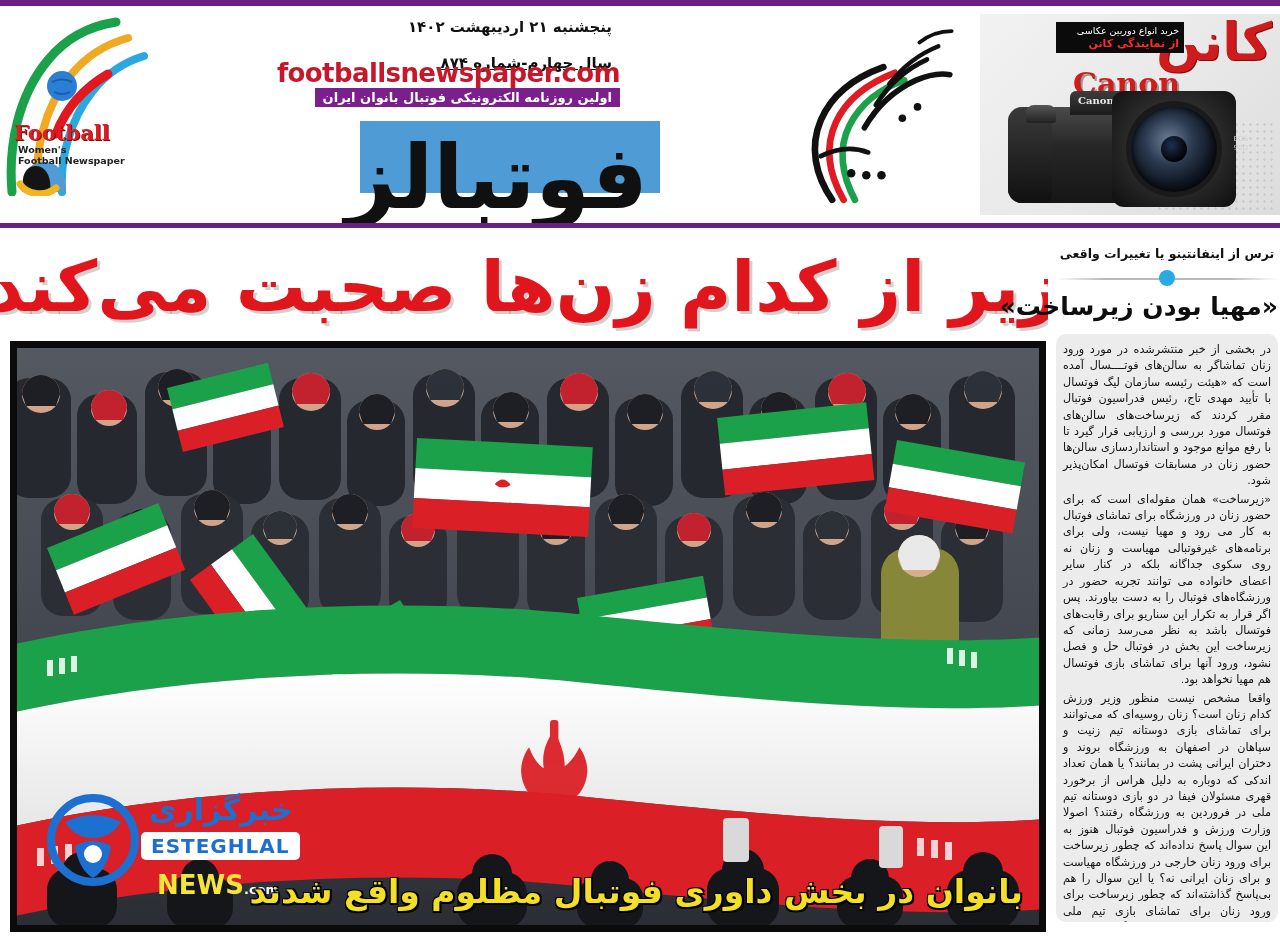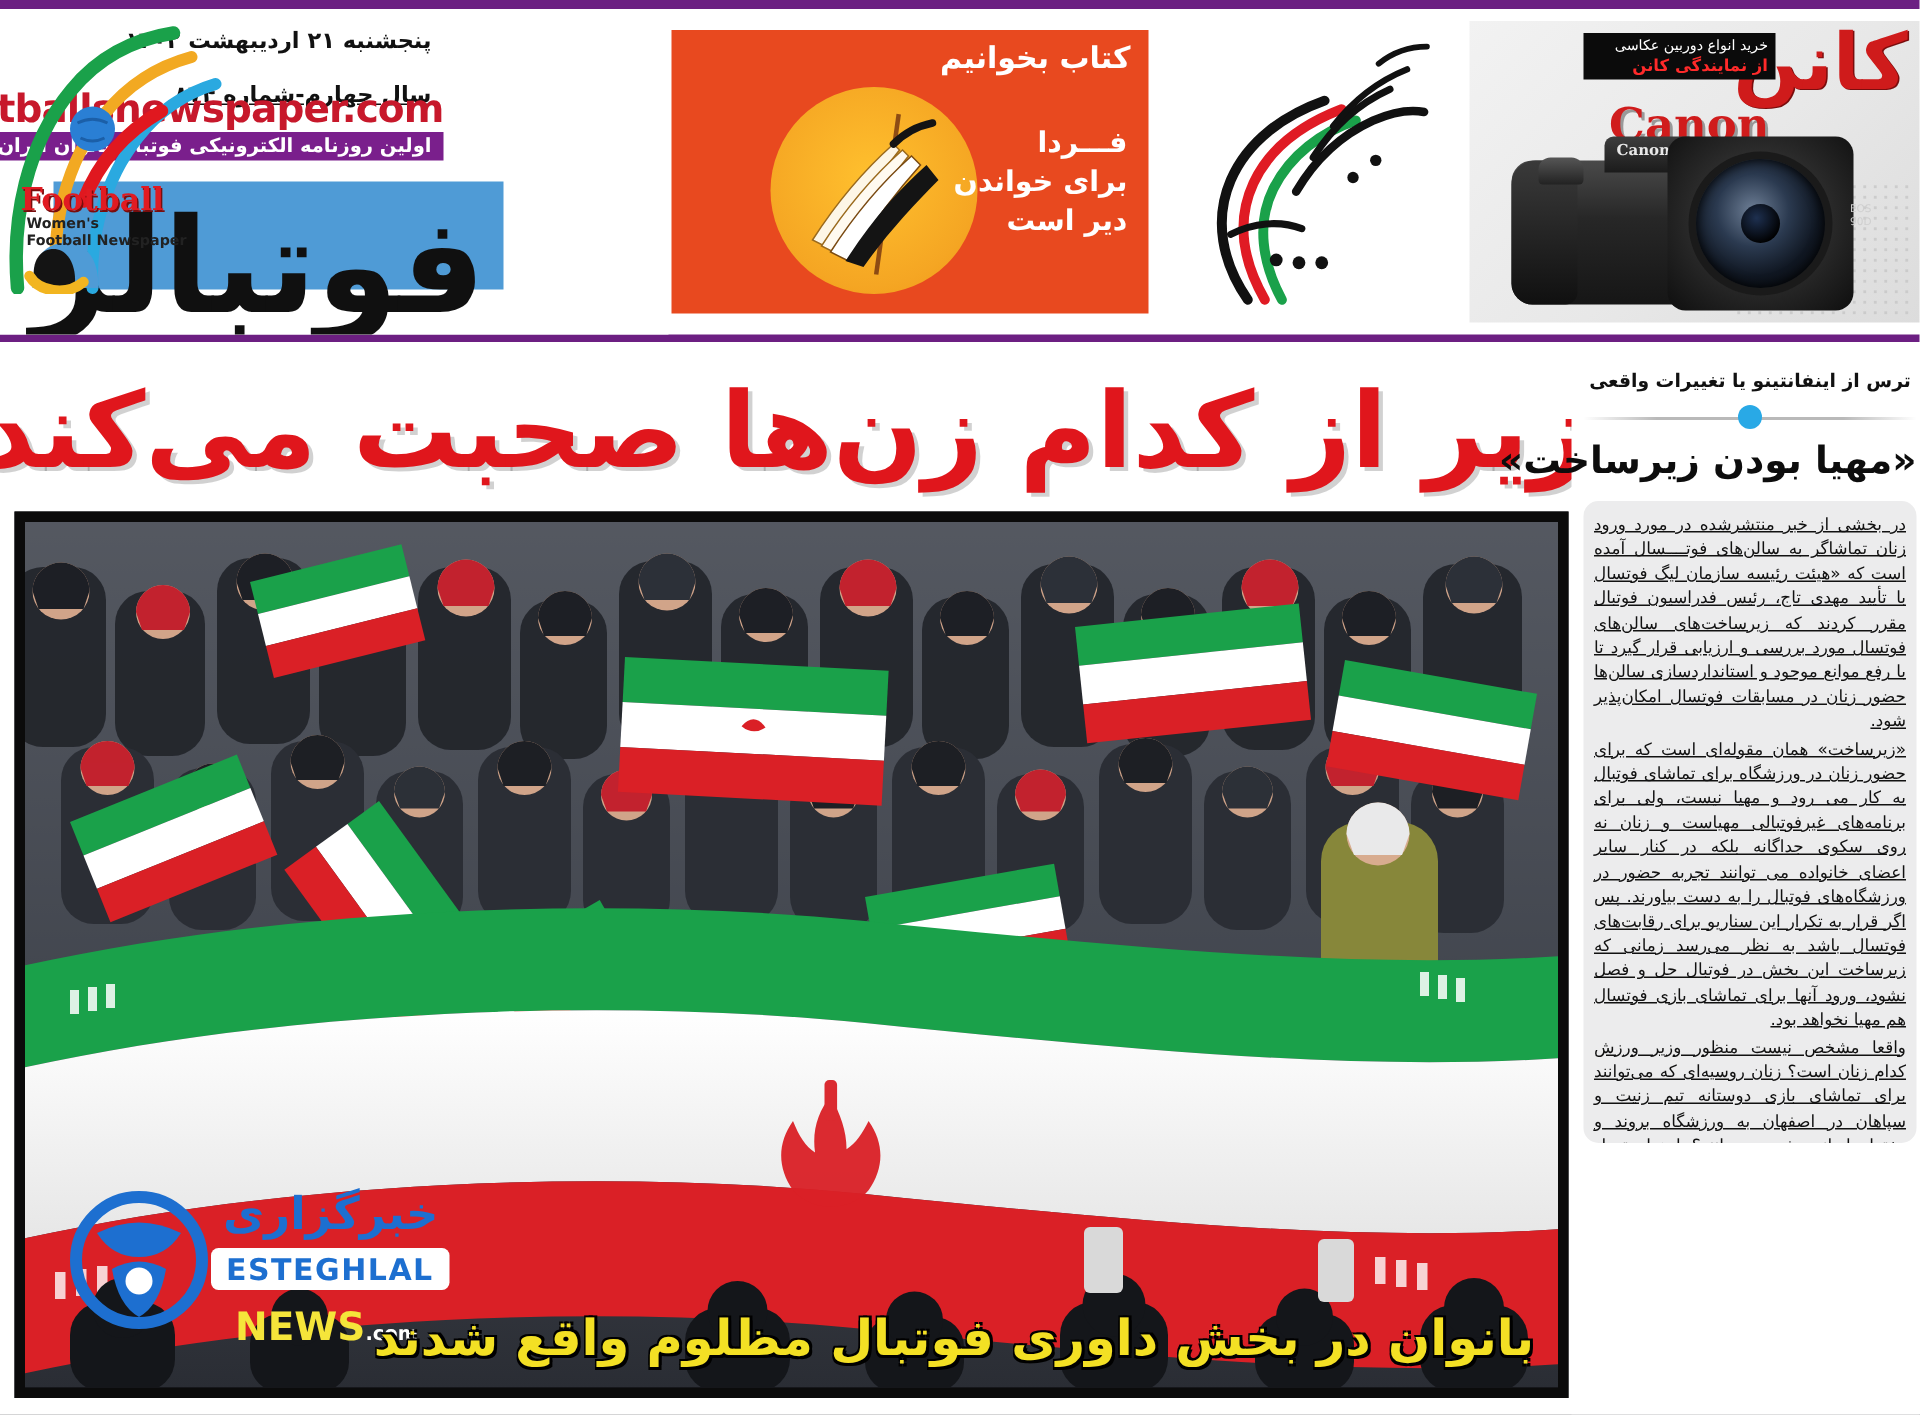--- a/index.html
+++ b/index.html
@@ -304,21 +304,21 @@
     text-align: center; line-height: 34px;
     white-space: nowrap;
   }
   .side-body {
     margin-top: 10px;
     background: #ececed;
     border-radius: 10px;
     padding: 8px 7px 10px 7px;
     color: #111; font-size: 11.2px; line-height: 16.4px;
     text-align: justify;
-    height: 428px; overflow: hidden; text-decoration: underline;
+    height: 588px; overflow: hidden;
   }
   .side-body p { margin-bottom: 2px; }
 </style>
 </head>
 <body>
 
 <div class="page">
 
   <div class="topstrip">
 
@@ -357,40 +357,20 @@
         <path d="M150 30 C160 22 172 18 184 18" fill="none" stroke="#111" stroke-width="4" stroke-linecap="round"></path>
         <path d="M46 150 C62 142 80 140 96 146" fill="none" stroke="#111" stroke-width="5" stroke-linecap="round"></path>
         <circle cx="78" cy="168" r="4.5" fill="#111"></circle>
         <circle cx="94" cy="170" r="4.5" fill="#111"></circle>
         <circle cx="110" cy="170" r="4.5" fill="#111"></circle>
         <circle cx="132" cy="110" r="4" fill="#111"></circle>
         <circle cx="148" cy="98" r="4" fill="#111"></circle>
       </svg>
     </div>
 
-    <div class="ad-book">
-      <div class="book-title">کتاب بخوانیم</div>
-      <div class="book-sun">
-        <div class="book-clockhand"></div>
-      </div>
-      <div class="book-pages">
-        <svg viewBox="0 0 110 104">
-          <path d="M8 86 C26 58 44 38 62 22 L66 26 C50 46 34 68 20 92 Z" fill="#fdf6e6" stroke="#9a6a1d" stroke-width="1"></path>
-          <path d="M14 90 C32 62 50 42 68 26 L72 30 C56 50 40 72 26 96 Z" fill="#fffaf0" stroke="#9a6a1d" stroke-width="1"></path>
-          <path d="M20 94 C38 66 56 46 74 30 L80 36 C62 56 46 78 32 100 Z" fill="#ffffff" stroke="#7a4a12" stroke-width="1"></path>
-          <path d="M30 100 C48 72 66 52 84 36 L92 46 C74 64 56 84 42 104 Z" fill="#141414"></path>
-          <path d="M62 22 C70 14 78 10 88 8" fill="none" stroke="#141414" stroke-width="5" stroke-linecap="round"></path>
-        </svg>
-      </div>
-      <div class="book-slogan">
-        <div>فـــردا</div>
-        <div>برای خواندن</div>
-        <div>دیر است</div>
-      </div>
-    </div>
 
     <div class="masthead">
       <div class="mh-date">پنجشنبه ۲۱ اردیبهشت ۱۴۰۲</div>
       <div class="mh-issue">سال چهارم-شماره ۸۷۴</div>
       <div class="mh-url">footballsnewspaper.com</div>
       <div class="mh-sub">اولین روزنامه الکترونیکی فوتبال بانوان ایران</div>
       <div class="mh-blueband"></div>
       <div class="mh-word">فوتبالز</div>
 
       <div class="mh-logo">

